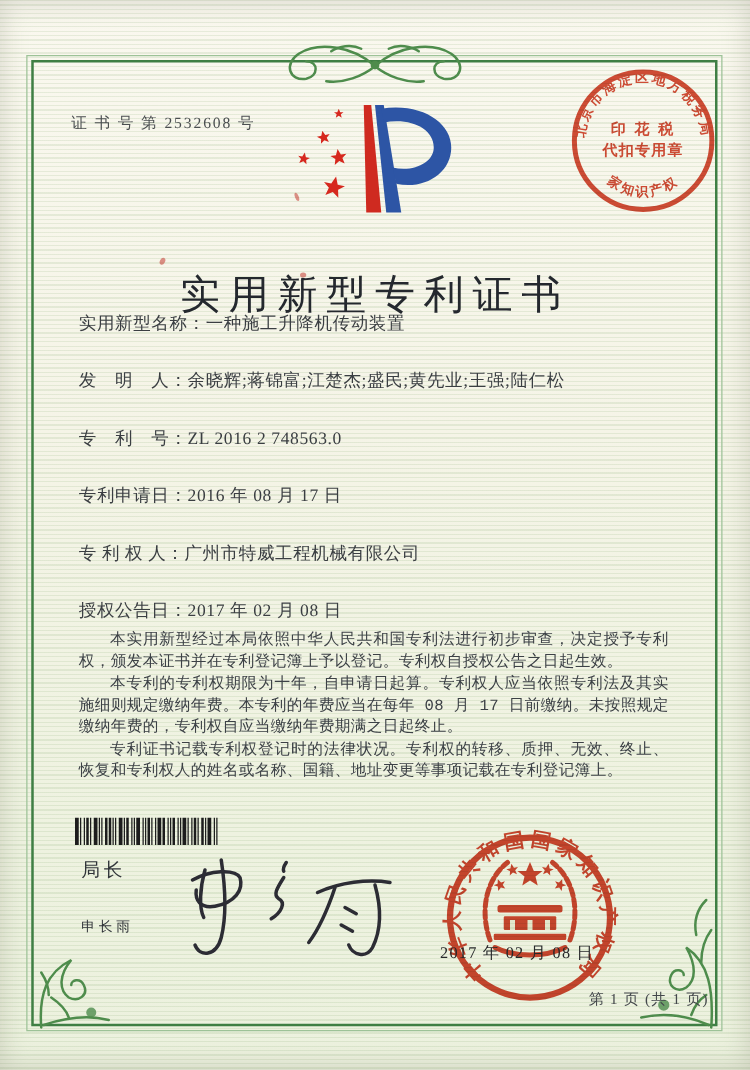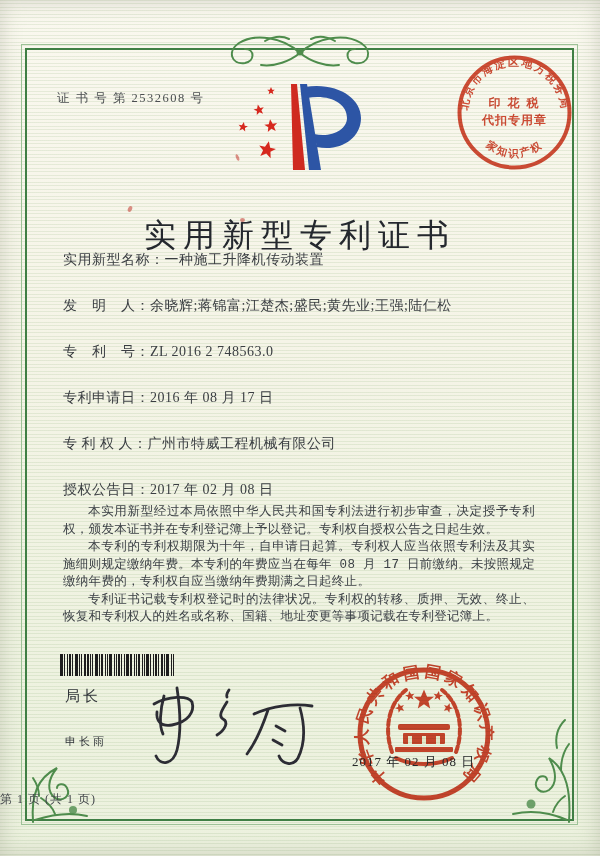--- a/index.html
+++ b/index.html
@@ -36,21 +36,21 @@
     font-size:12.5px; line-height:17.5px; text-align:justify; text-indent:2em;
     color:#3c4146; letter-spacing:0.3px;font-family:Liberation Mono, monospace;
   }
   .barcode { position:absolute; left:60px; top:654px; width:172px; height:22px; }
   .director-title { position:absolute; left:65px; top:687px; font-size:15px; letter-spacing:3px; color:#2f3338;text-align:center; }
   .director-name  { position:absolute; left:65px; top:734px; font-size:11px; letter-spacing:3px; color:#2f3338; }
   .signature { position:absolute; left:130px; top:680px; width:195px; height:98px; }
   .seal-bottom { position:absolute; left:338px; top:648px; width:172px; height:172px; mix-blend-mode:multiply; opacity:0.93; }
   .seal-date { position:absolute; left:352px; top:753px; font-size:13px; letter-spacing:1px; color:#26282a; z-index:5; }
   .seal-top { position:absolute; left:451px; top:49px; width:127px; height:127px; mix-blend-mode:multiply; opacity:0.9; }
-  .footer { position:absolute; left:0; top:791px; width:567px; text-align:left; font-size:12px; color:#43474b; letter-spacing:1px; }
+  .footer { position:absolute; left:0; top:791px; width:567px; text-align:right; font-size:12px; color:#43474b; letter-spacing:1px; }
   .ornament-top { position:absolute; left:205px; top:27px; width:190px; height:48px; }
   .flourish-bl { position:absolute; left:27px; top:738px; width:78px; height:86px; }
   .flourish-br { position:absolute; left:495px; top:700px; width:80px; height:124px; transform:scaleX(-1); }
   .speck { position:absolute; background:#c2392f; border-radius:50%; opacity:0.55; }
   .speck1 { left:128px; top:206px; width:4px; height:6px; transform:rotate(28deg); }
   .speck2 { left:236px; top:154px; width:3px; height:7px; transform:rotate(-20deg); }
   .speck3 { left:240px; top:218px; width:5px; height:4px; }
   svg text { font-family:"Liberation Serif","DejaVu Serif",serif; }
   .ring-text { fill:#cf3a22; font-weight:bold; }
 </style>

